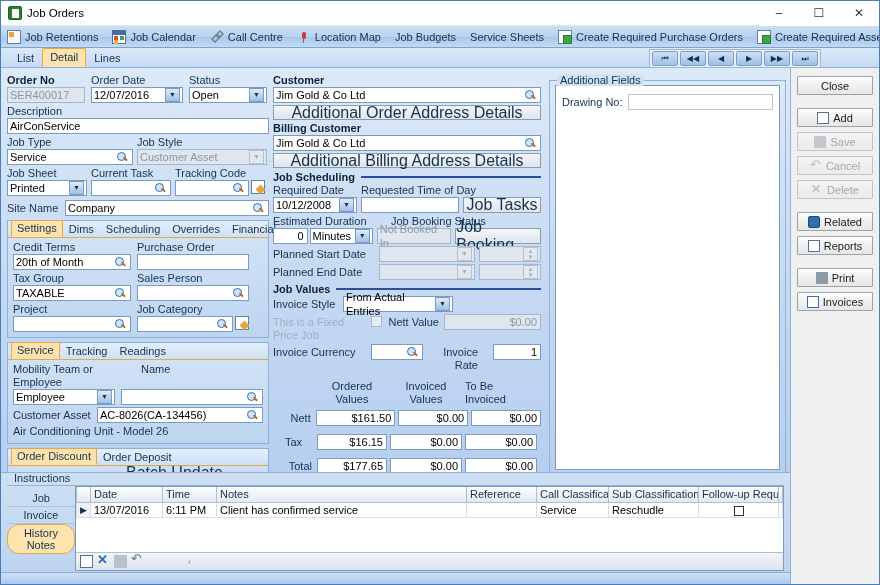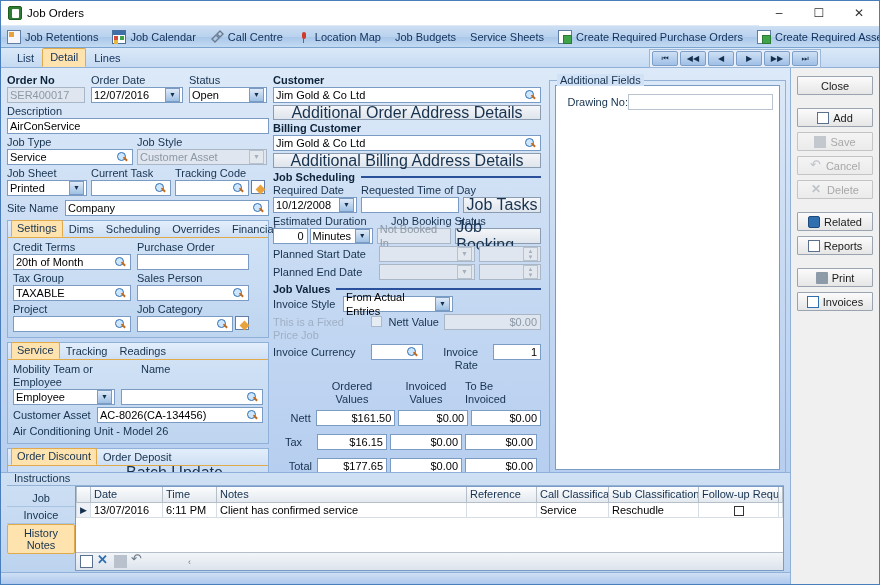--- a/index.html
+++ b/index.html
@@ -176,21 +176,21 @@
   .instructions > .legend {
     position:absolute; top:-1px; left:10px; background:transparent; padding:0 3px;
     font-size:11px; color:#16324f;
   }
   .instr-inner { display:flex; height:86px; border-top:1px solid #93b2d6; margin-top:4px; }
   .vtabs { width:68px; flex:0 0 68px; padding-top:4px; }
   .vtab {
     font-size:11px; color:#16324f; text-align:center; padding:2px 0;
     border-bottom:1px solid #a9c3e2;
   }
-  .vtab.active { background:#ffe3ae; border:1px solid #e0a94a; border-radius:2px; }
+  .vtab.active { background:#ffe3ae; border:1px solid #e0a94a; border-radius:12px; }
   .gridwrap { flex:1 1 auto; background:#fff; border:1px solid #7a9cc4; display:flex; flex-direction:column; min-width:0; }
   table.grid { border-collapse:collapse; width:100%; font-size:11px; table-layout:fixed; }
   table.grid th {
     background:linear-gradient(to bottom,#fbfcfd,#e4e9ef);
     border:1px solid #b5bfca; border-top:none; font-weight:normal; text-align:left;
     padding:1px 3px; height:15px; color:#14304f; white-space:nowrap; overflow:hidden;
   }
   table.grid td {
     border:1px solid #d6dde5; padding:1px 3px; height:15px; white-space:nowrap; overflow:hidden;
   }
@@ -663,21 +663,21 @@
             <div class="fld num" style="width:72px;margin-left:3px;">$0.00</div>
             <div class="fld num" style="width:72px;margin-left:3px;">$0.00</div>
           </div>
         </div>
 
         <div class="col col3">
           <div class="fsgroup">
             <span class="legend">Additional Fields</span>
             <div class="addl-white">
               <div class="row">
-                <span class="lbl" style="width:66px;padding-top:2px;text-align:right;">Drawing No:</span>
+                <span class="lbl" style="width:66px;padding-top:2px;">Drawing No:</span>
                 <div class="fld" style="flex:1 1 auto;border-color:#b9c4d0;"></div>
               </div>
             </div>
           </div>
         </div>
 
       </div>
 
       <div class="instructions">
         <span class="legend">Instructions</span>

